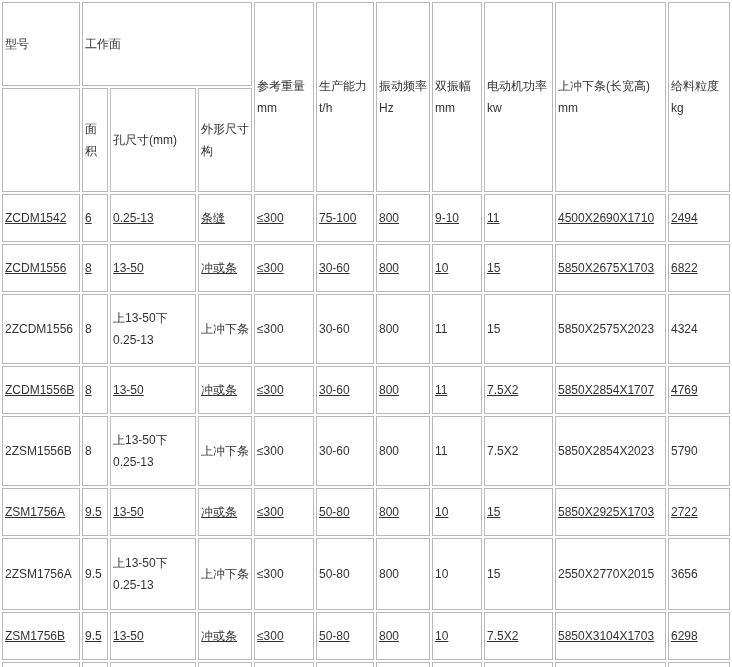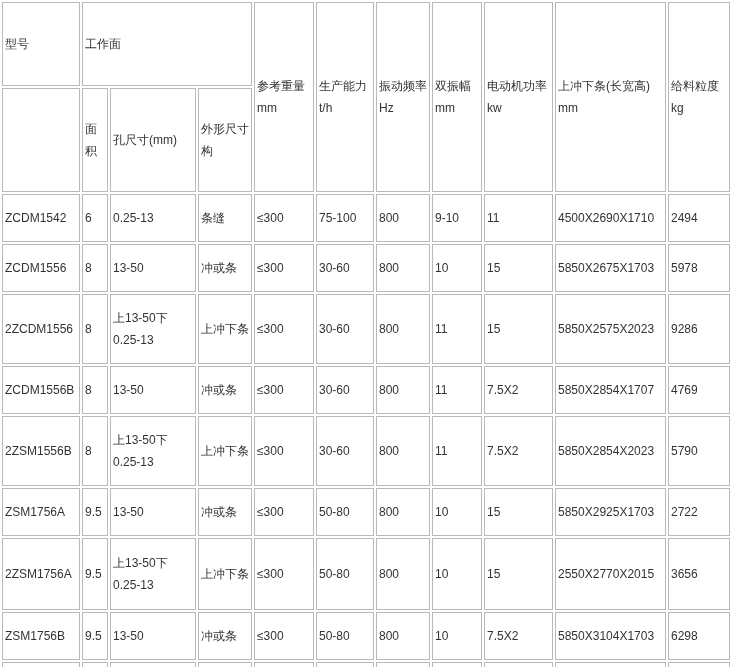--- a/index.html
+++ b/index.html
@@ -25,21 +25,21 @@
     line-height: 22px;
     padding: 0 1px 0 2px;
     vertical-align: middle;
     text-align: left;
     white-space: pre-line;
     word-break: break-all;
     overflow: hidden;
   }
   tr.r-hdr1 td { height: 84px; }
   tr.r-hdr2 td { height: 104px; }
-  tr.r-short td { height: 48px; }
+  tr.r-short td { height: 48px; text-decoration: underline; }
   tr.r-tall td { height: 70px; }
   tr.r-tall2 td { height: 72px; }
   tr.r-partial td { height: 30px; }
 </style>
 </head>
 <body>
 
 <div class="screen">
   <table class="spec">
     <colgroup>
@@ -103,36 +103,36 @@
       <td>ZCDM1556</td>
       <td>8</td>
       <td>13-50</td>
       <td>冲或条</td>
       <td>≤300</td>
       <td>30-60</td>
       <td>800</td>
       <td>10</td>
       <td>15</td>
       <td>5850X2675X1703</td>
-      <td>5978</td>
+      <td>6822</td>
     </tr>
 
     <tr class="r-tall">
       <td>2ZCDM1556</td>
       <td>8</td>
       <td>上13-50下
 0.25-13</td>
       <td>上冲下条</td>
       <td>≤300</td>
       <td>30-60</td>
       <td>800</td>
       <td>11</td>
       <td>15</td>
       <td>5850X2575X2023</td>
-      <td>9286</td>
+      <td>4324</td>
     </tr>
 
     <tr class="r-short">
       <td>ZCDM1556B</td>
       <td>8</td>
       <td>13-50</td>
       <td>冲或条</td>
       <td>≤300</td>
       <td>30-60</td>
       <td>800</td>

